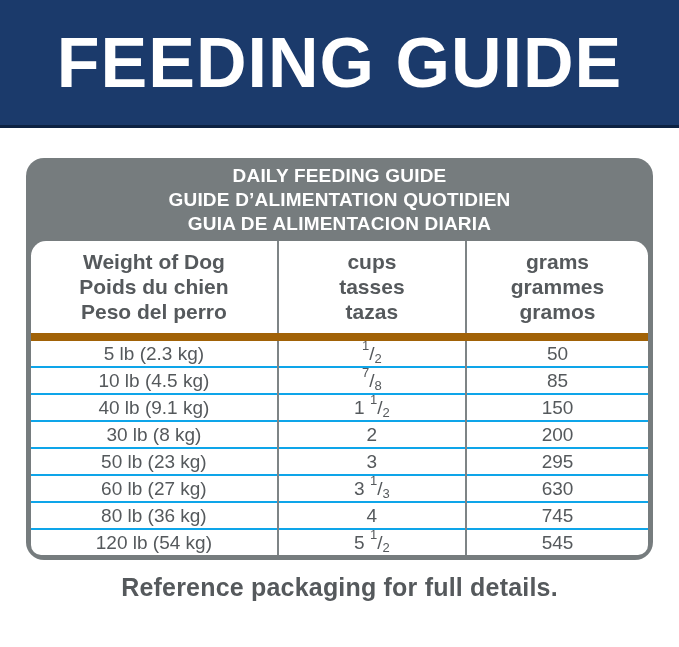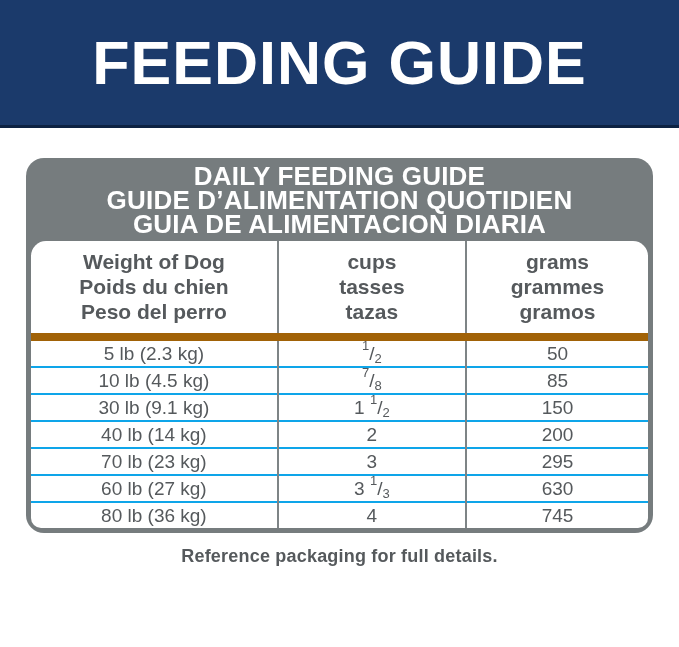--- a/index.html
+++ b/index.html
@@ -16,40 +16,40 @@
     height: 125px;
     background: #1b3a6b;
     border-bottom: 3px solid #0d2242;
     display: flex;
     align-items: center;
     justify-content: center;
   }
   .banner h1 {
     margin: 0;
     color: #ffffff;
-    font-size: 61px;
+    font-size: 70px;
     font-weight: bold;
     letter-spacing: 1px;
     white-space: nowrap;
   }
 
   
   .guide {
     width: 627px;
     margin: 30px auto 0;
     background: #767c7e;
     border-radius: 18px;
     padding: 0 5px 5px;
     box-sizing: border-box;
   }
   .guide-title {
     color: #ffffff;
     text-align: center;
     font-weight: bold;
-    font-size: 26px;
+    font-size: 19px;
     line-height: 24px;
     padding: 6px 0 5px;
     letter-spacing: 0.2px;
   }
   .inner {
     background: #ffffff;
     border-radius: 15px 15px 10px 10px;
     overflow: hidden;
   }
 
@@ -95,21 +95,21 @@
     vertical-align: baseline;
     position: relative;
     bottom: -3px;
     line-height: 1;
   }
 
   .footer-note {
     text-align: center;
     font-weight: bold;
     color: #55595c;
-    font-size: 18px;
+    font-size: 25px;
     margin: 13px 0 0;
     letter-spacing: 0.2px;
   }
 </style>
 </head>
 <body>
 
 <div class="page">
 
   <header class="banner">
@@ -154,43 +154,48 @@
               <td class="vline">5 lb (2.3 kg)</td>
               <td class="vline"><sup>1</sup>/<sub>2</sub></td>
               <td>50</td>
             </tr>
             <tr>
               <td class="vline">10 lb (4.5 kg)</td>
               <td class="vline"><sup>7</sup>/<sub>8</sub></td>
               <td>85</td>
             </tr>
             <tr>
-              <td class="vline">30 lb (9.1 kg)</td>
+              <td class="vline">40 lb (9.1 kg)</td>
               <td class="vline">1 <sup>1</sup>/<sub>2</sub></td>
               <td>150</td>
             </tr>
             <tr>
-              <td class="vline">40 lb (14 kg)</td>
+              <td class="vline">30 lb (8 kg)</td>
               <td class="vline">2</td>
               <td>200</td>
             </tr>
             <tr>
-              <td class="vline">70 lb (23 kg)</td>
+              <td class="vline">50 lb (23 kg)</td>
               <td class="vline">3</td>
               <td>295</td>
             </tr>
             <tr>
               <td class="vline">60 lb (27 kg)</td>
               <td class="vline">3 <sup>1</sup>/<sub>3</sub></td>
               <td>630</td>
             </tr>
             <tr>
               <td class="vline">80 lb (36 kg)</td>
               <td class="vline">4</td>
               <td>745</td>
+            </tr>
+            <tr>
+              <td class="vline">120 lb (54 kg)</td>
+              <td class="vline">5 <sup>1</sup>/<sub>2</sub></td>
+              <td>545</td>
             </tr>
           </tbody>
       </table>
     </div>
   </section>
 
   <p class="footer-note">Reference packaging for full details.</p>
 
 </div>
 

